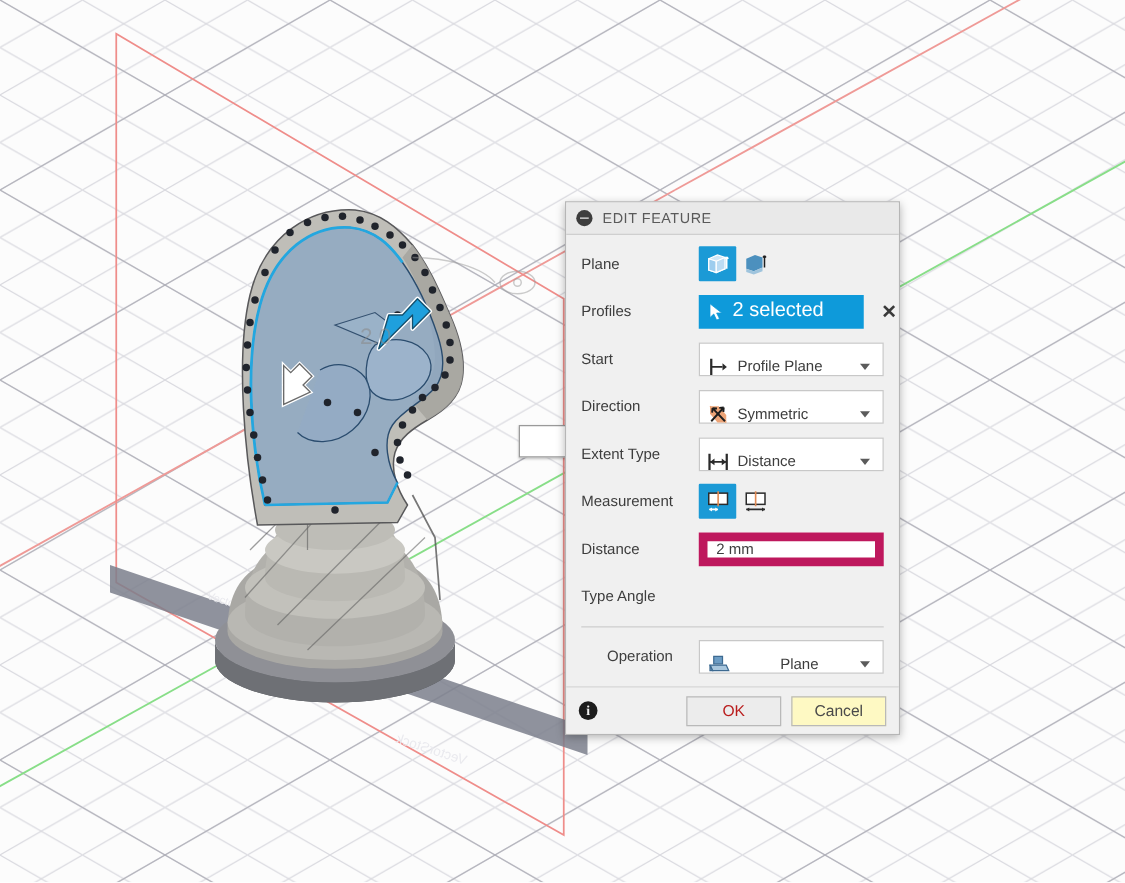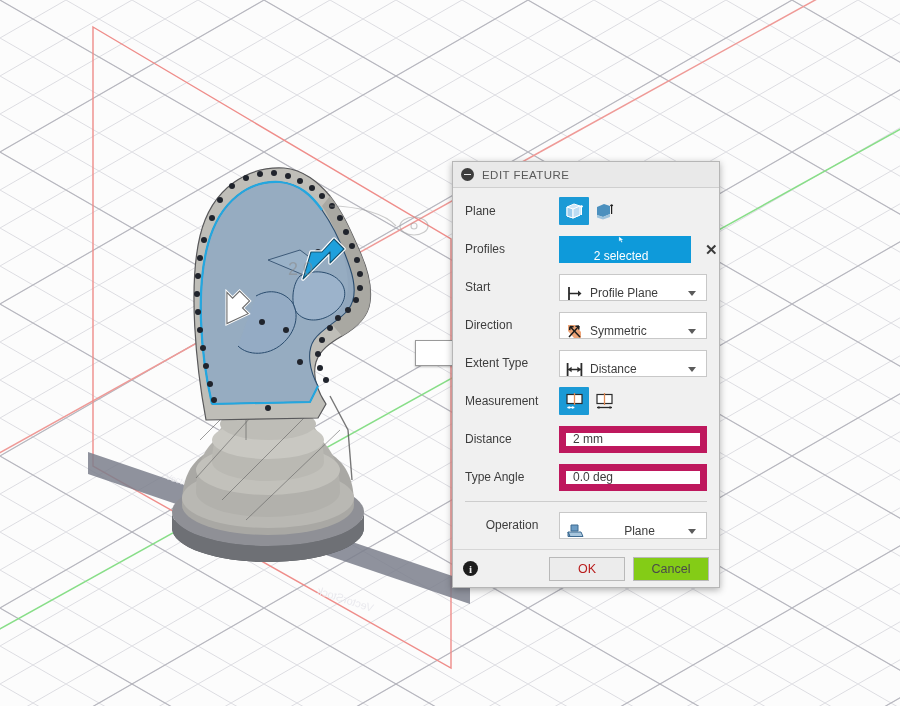--- a/index.html
+++ b/index.html
@@ -133,24 +133,23 @@
 
   
   .sel-chip {
     height: 27px;
     background: #0e9ada;
     color: #ffffff;
     display: inline-flex;
     align-items: center;
     gap: 6px;
     padding: 0 16px 0 8px;
-    font-size: 12px;
+    font-size: 16px;
     min-width: 108px;
     cursor: pointer;
-    flex-direction: column;
   }
   .sel-clear {
     margin-left: 14px;
     font-size: 15px;
     color: #3a3a3a;
     cursor: pointer;
     line-height: 1;
     font-weight: 600;
   }
 
@@ -221,21 +220,21 @@
     align-items: center;
     justify-content: center;
     font-family: "Liberation Serif", serif;
     cursor: pointer;
   }
   .footer-spacer { flex: 1; }
   .btn {
     height: 24px;
     min-width: 76px;
     border: 1px solid #b9b9b9;
-    background: #84cc16;
+    background: #fef9c3;
     font-size: 12.5px;
     display: inline-flex;
     align-items: center;
     justify-content: center;
     cursor: pointer;
     margin-left: 8px;
     box-sizing: border-box;
   }
   .btn.disabled { color: #b91c1c; background: #ececec; }
   .btn.normal { color: #4a4a4a; }
@@ -530,25 +529,20 @@
         <div class="row-label">Distance</div>
         <div class="control-area">
           <div class="text-field">
             <span>2 mm</span>
           </div>
         </div>
       </div>
 
       <div class="row">
         <div class="row-label">Type Angle</div>
-        <div class="control-area">
-          <div class="text-field">
-            <span>0.0 deg</span>
-          </div>
-        </div>
       </div>
 
       <div class="divider"></div>
 
       <div class="row">
         <div class="row-label">Operation</div>
         <div class="control-area">
           <div class="combo">
             <svg width="20" height="20" viewBox="0 0 20 20">
               <path d="M6 4 L13 4 L13 10 L6 10 Z" fill="#6c9cc4" stroke="#3d6a91" stroke-width="1"></path>

